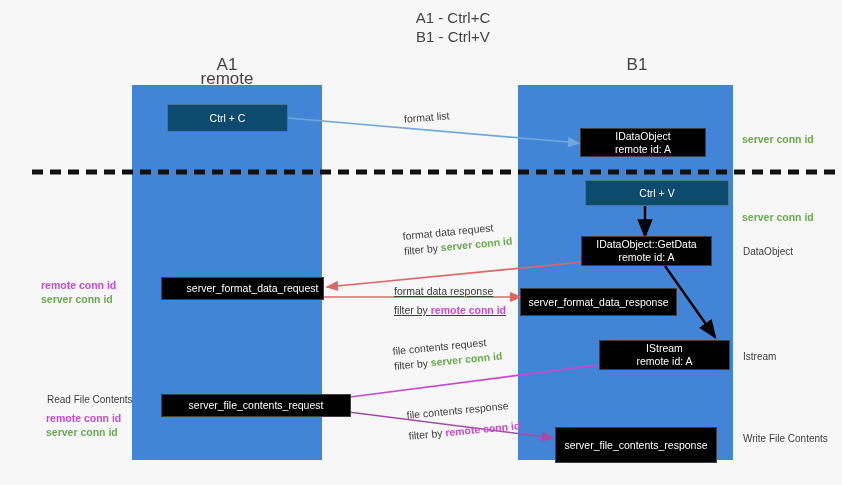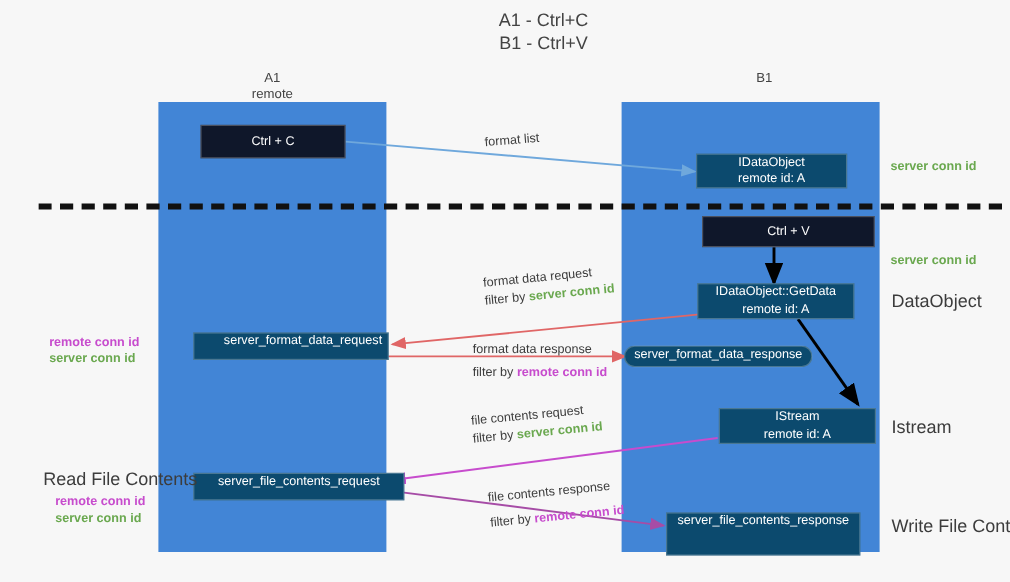--- a/index.html
+++ b/index.html
@@ -39,21 +39,21 @@
     font-size: 15px;
     color: #434343;
     line-height: 19px;
     white-space: pre;
   }
 
   
   .col-head {
     position: absolute;
     text-align: center;
-    font-size: 11px;
+    font-size: 17px;
     color: #434343;
     line-height: 14px;
     width: 160px;
   }
   .col-head .sub { display: block; }
 
   
   .lane {
     position: absolute;
     background: #4285d6;
@@ -66,22 +66,22 @@
     display: flex;
     flex-direction: column;
     align-items: center;
     justify-content: center;
     text-align: center;
     color: #ffffff;
     font-size: 10.5px;
     line-height: 13px;
     border: 1px solid rgba(255,255,255,0.25);
   }
-  .node.orange { background: #0c4a6e; justify-content: space-between; }
-  .node.green  { background: #0f172a; }
+  .node.orange { background: #000000; }
+  .node.green  { background: #0c4a6e; }
   .node .l2 { display: block; }
 
   
   .edge-label {
     position: absolute;
     font-size: 10.5px;
     color: #3c3c3c;
     line-height: 15px;
     white-space: nowrap;
   }
@@ -93,21 +93,21 @@
     position: absolute;
     font-size: 10.5px;
     line-height: 14px;
     white-space: nowrap;
     color: #3c3c3c;
   }
   .side-note .g { color: #6aa84f; font-weight: bold; }
   .side-note .m { color: #c74ccd; font-weight: bold; }
   .plain-note {
     position: absolute;
-    font-size: 15px;
+    font-size: 10px;
     color: #3c3c3c;
     line-height: 14px;
     white-space: nowrap;
   }
 </style>
 </head>
 <body>
 
 <div id="canvas">
 
@@ -175,47 +175,47 @@
 
   <div class="node orange" style="left:549px; top:236px; width:131px; height:30px;">
     <span>IDataObject::GetData</span>
     <span class="l2">remote id: A</span>
   </div>
 
   <div class="node orange" style="left:129px; top:277px; width:163px; height:23px;padding-left:20px;">
     <span>server_format_data_request</span>
   </div>
 
-  <div class="node orange" style="left:488px; top:288px; width:157px; height:18px;border-radius:11px;">
+  <div class="node orange" style="left:488px; top:288px; width:157px; height:28px;">
     <span>server_format_data_response</span>
   </div>
 
   <div class="node orange" style="left:567px; top:340px; width:131px; height:30px;">
     <span>IStream</span>
     <span class="l2">remote id: A</span>
   </div>
 
-  <div class="node orange" style="left:129px; top:394px; width:176px; height:23px;">
+  <div class="node orange" style="left:129px; top:394px; width:190px; height:23px;">
     <span>server_file_contents_request</span>
   </div>
 
   <div class="node orange" style="left:523px; top:427px; width:162px; height:36px;">
     <span>server_file_contents_response</span>
   </div>
 
   <div class="edge-label" style="left:372px; top:110px; transform:rotate(-4.5deg);">
     <span>format list</span>
   </div>
 
   <div class="edge-label" style="left:370px; top:229px; transform:rotate(-5.5deg); transform-origin:left top;">
     <div>format data request</div>
     <div><span>filter by </span><span class="g">server conn id</span></div>
   </div>
 
-  <div class="edge-label" style="left:362px; top:284px;">
+  <div class="edge-label" style="left:362px; top:284px;text-decoration:underline;">
     <div>format data response</div>
     <div style="margin-top:4px;"><span>filter by </span><span class="m">remote conn id</span></div>
   </div>
 
   <div class="edge-label" style="left:360px; top:344px; transform:rotate(-5.5deg); transform-origin:left top;">
     <div>file contents request</div>
     <div><span>filter by </span><span class="g">server conn id</span></div>
   </div>
 
   <div class="edge-label" style="left:374px; top:408px; transform:rotate(-5.5deg); transform-origin:left top;">
@@ -237,21 +237,21 @@
   </div>
   <div class="plain-note" style="left:711px; top:432px;">
     <span>Write File Contents</span>
   </div>
 
   <div class="side-note" style="left:9px; top:278px;">
     <div class="m">remote conn id</div>
     <div class="g">server conn id</div>
   </div>
 
-  <div class="plain-note" style="left:4px; top:393px;">
+  <div class="plain-note" style="left:15px; top:393px;">
     <span>Read File Contents</span>
   </div>
   <div class="side-note" style="left:14px; top:411px;">
     <div class="m">remote conn id</div>
     <div class="g">server conn id</div>
   </div>
 
 </div>
 
 </body></html>

